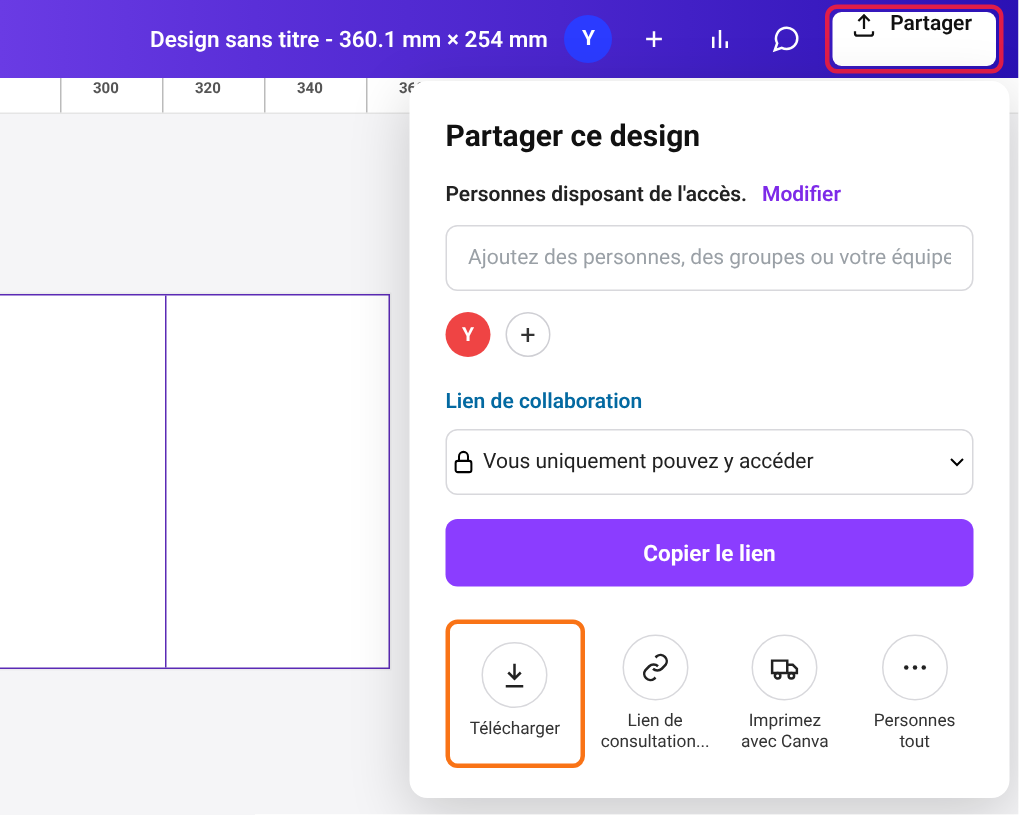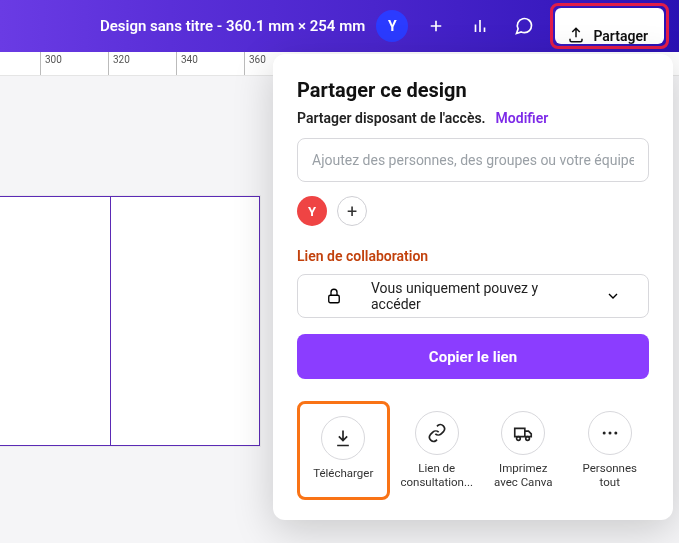--- a/index.html
+++ b/index.html
@@ -7,53 +7,53 @@
 
   .topbar {
     height: 52px;
     background: linear-gradient(90deg, #6a3be4 0%, #5a2fd8 25%, #4a25cc 55%, #3a1bc0 80%, #2a11b4 100%);
     display: flex; align-items: center; padding: 0 10px 0 14px; color: #fff; gap: 8px;
   }
   .doc-title { font-size: 15px; font-weight: 600; color: #fff; flex: 1 1 auto; white-space: nowrap; overflow: hidden; text-overflow: ellipsis; padding-left: 86px;}
   .tb-btn { width: 36px; height: 36px; border-radius: 6px; display: flex; align-items: center; justify-content: center; color: #fff; cursor: pointer; }
   .avatar-tb { width: 32px; height: 32px; border-radius: 50%; background: #2b3bff; color:#fff; font-weight:700; font-size:14px; display:flex; align-items:center; justify-content:center; margin-right:2px; }
   .share-btn-wrap { border: 3px solid #e11d48; border-radius: 8px; padding: 2px; }
-  .share-btn { height: 36px; background: #fff; color: #111; border-radius: 6px; padding: 16px 16px 0 12px; display:flex; align-items:flex-end; gap:8px; font-weight:600; font-size:14px; cursor:pointer;}
+  .share-btn { height: 36px; background: #fff; color: #111; border-radius: 6px; padding: 0 16px 0 12px; display:flex; align-items:flex-start; gap:8px; font-weight:600; font-size:14px; cursor:pointer;}
   .share-btn svg { width:18px; height:18px; }
 
   .ruler { height: 24px; background:#fff; border-bottom: 1px solid #e5e5e5; position:relative; overflow:hidden; font-size:10px; color:#555;}
   .ruler .tick { position:absolute; top:0; height:24px; border-left:1px solid #bbb; }
-  .ruler .tick span { position:absolute; top:2px; left:4px; }
+  .ruler .tick span { position:absolute; top:2px; left:21px;font-weight:bold; }
 
   .canvas-area { position:absolute; top:76px; left:0; right:0; bottom:0; background:#f5f5f7;}
   .canvas-tools { position:absolute; top:70px; right:26px; display:flex; gap:10px; }
   .tool-btn { width:30px; height:30px; border-radius:6px; display:flex; align-items:center; justify-content:center; color:#333; cursor:pointer;}
   .page-rect { position:absolute; top:120px; left:-40px; width:300px; height:250px; background:#fff; border:1px solid #5b2ab5; box-shadow: 0 0 0 1px rgba(0,0,0,0.04);}
   .page-rect .midline { position:absolute; top:0; bottom:0; left:50%; width:1px; background:#5b2ab5;}
 
   .share-panel {
     position:absolute; top:54px; right:6px; width:400px; background:#fff; border-radius:12px;
     box-shadow: 0 10px 40px rgba(0,0,0,0.18); padding: 24px 24px 20px; z-index:10;
   }
-  .share-panel h2 { font-size:20px; font-weight:700; color:#111; margin-bottom:8px;}
+  .share-panel h2 { font-size:20px; font-weight:700; color:#111; margin-bottom:20px;}
   .access-row { display:flex; align-items:center; gap:10px; font-size:14px; margin-bottom:12px;}
   .access-row .label { font-weight:600; color:#222;}
   .access-row .modify { color:#7d2ae8; font-weight:600; cursor:pointer;}
   .people-input {
     width:100%; height:44px; border:1px solid #d8d8dc; border-radius:8px; padding:0 14px;
     font-size:14px; color:#4c1d95;
   }
   .people-input::placeholder{ color:#9aa0a6;}
   .avatars { display:flex; align-items:center; gap:10px; margin:14px 0 22px;}
   .av-small { width:30px; height:30px; border-radius:50%; background:#ef4444; color:#fff; font-size:13px; font-weight:700; display:flex; align-items:center; justify-content:center;}
   .add-circle { width:30px; height:30px; border-radius:50%; border:1px solid #cfcfd4; display:flex; align-items:center; justify-content:center; color:#333; cursor:pointer; font-size:18px;}
-  .section-label { font-size:14px; font-weight:600; color:#c2410c; margin-bottom:10px;}
+  .section-label { font-size:14px; font-weight:600; color:#0369a1; margin-bottom:10px;}
   .dropdown {
     width:100%; height:44px; border:1px solid #d8d8dc; border-radius:8px;
-    display:flex; align-items:center; padding:0 27px; gap:28px; cursor:pointer; margin-bottom:16px;
+    display:flex; align-items:center; padding:0 2px; gap:4px; cursor:pointer; margin-bottom:16px;
   }
   .dropdown .dd-text { flex:1; font-size:14px; color:#222;}
   .primary-btn {
     width:100%; height:45px; background:#8b3dff; color:#fff; border:none; border-radius:8px;
     font-size:15px; font-weight:700; cursor:pointer; margin-bottom:22px;
   }
   .action-grid { display:flex; gap:8px;}
   .action-card { flex:1; display:flex; flex-direction:column; align-items:center; gap:6px; padding:10px 2px; border-radius:10px; cursor:pointer;}
   .action-card .ic-wrap { width:44px; height:44px; border-radius:50%; border:1px solid #d8d8dc; display:flex; align-items:center; justify-content:center; color:#222;}
   .action-card .ac-label { font-size:11.5px; color:#333; text-align:center; line-height:1.25;}
@@ -124,21 +124,21 @@
   </div>
   <div class="page-rect">
     <div class="midline"></div>
   </div>
 </div>
 
 <div class="share-panel">
   <h2>Partager ce design</h2>
 
   <div class="access-row">
-    <span class="label">Partager disposant de l'accès.</span>
+    <span class="label">Personnes disposant de l'accès.</span>
     <span class="modify">Modifier</span>
   </div>
 
   <input class="people-input" type="text" placeholder="Ajoutez des personnes, des groupes ou votre équipe" style="">
 
   <div class="avatars">
     <div class="av-small">Y</div>
     <div class="add-circle">+</div>
   </div>
 

